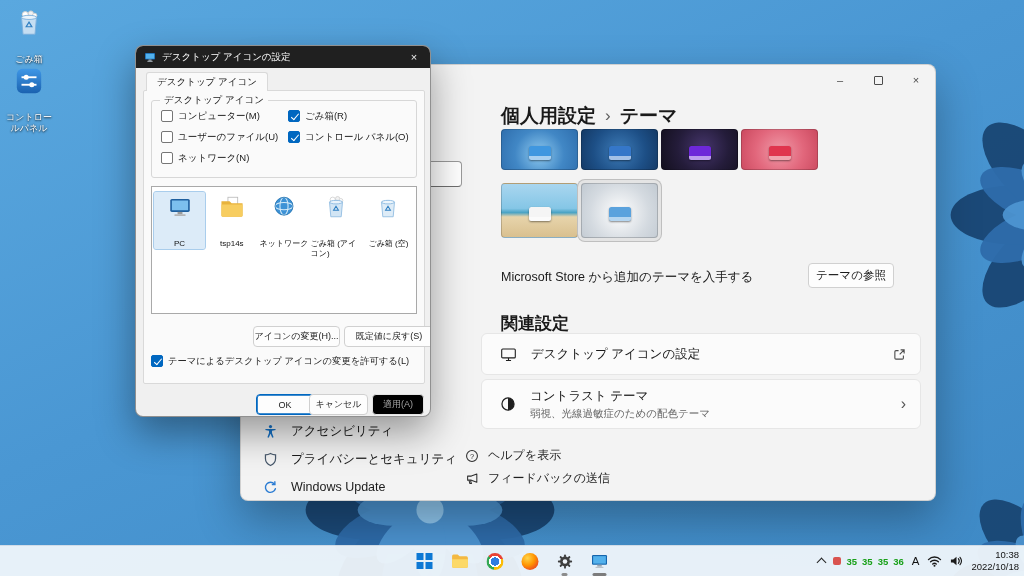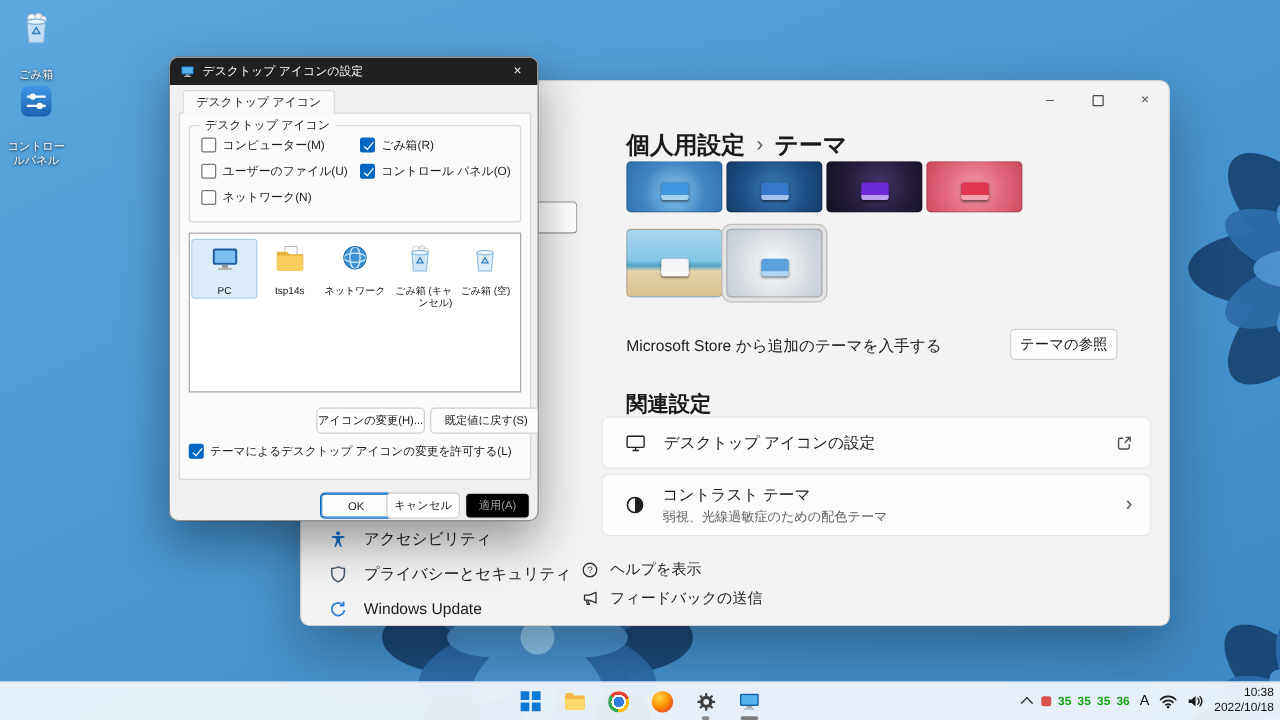--- a/index.html
+++ b/index.html
@@ -71,21 +71,21 @@
   .group-legend{position:absolute;left:24px;top:48px;background:#fafafa;padding:0 4px;font-size:9.5px;color:#1b1b1b;z-index:3}
   .dlg-cb{position:absolute;display:flex;align-items:flex-start;gap:5px;font-size:9.5px;color:#1b1b1b;white-space:nowrap;z-index:3}
   .cb{width:12px;height:12px;border:1px solid #767676;border-radius:2px;background:#fff;flex:0 0 auto;position:relative}
   .cb.checked{background:#0067c0;border-color:#0067c0}
   .cb.checked::after{content:"";position:absolute;left:3.6px;top:1px;width:3.4px;height:6.8px;
     border:solid #fff;border-width:0 1.6px 1.6px 0;transform:rotate(40deg)}
   .listbox{position:absolute;left:15px;top:140px;width:266px;height:128px;background:#fff;border:1px solid #a9a9a9;
     display:flex;align-items:flex-start;padding:5px 2px;gap:1px;z-index:2}
   .lb-item{width:52px;display:flex;flex-direction:column;align-items:center;padding-top:2px;border-radius:2px}
   .lb-item.selected{background:#dcebf8;outline:1px solid #a9cdec}
-  .lb-label{font-size:8px;color:#111;text-align:right;line-height:1.25;margin-top:8px}
+  .lb-label{font-size:8px;color:#111;text-align:left;line-height:1.25;margin-top:19px}
   .dlg-btn{position:absolute;height:21px;background:#fdfdfd;border:1px solid #d0d0d0;border-radius:4px;
     font-size:9px;color:#1a1a1a;display:flex;align-items:center;justify-content:center;z-index:3}
   .dlg-btn.default{border:1px solid #0067c0;box-shadow:inset 0 0 0 0.8px #0067c0}
   .dlg-btn.disabled{color:#a3a3a3;background:#000000;border-color:#e3e3e3}
 
   
   .taskbar{position:absolute;left:0;bottom:0;width:1024px;height:31px;background:rgba(241,246,251,.94);
     border-top:1px solid rgba(110,130,155,.18);z-index:20}
   .tb-center{position:absolute;left:50%;top:0;height:100%;transform:translateX(-50%);display:flex;align-items:center;gap:9px}
   .tb-btn{width:26px;height:26px;border-radius:4px;display:flex;align-items:center;justify-content:center;position:relative}
@@ -382,21 +382,21 @@
       </div>
       <div class="lb-item">
         <svg width="26" height="26" viewBox="0 0 32 32">
           <circle cx="12" cy="7" r="3.2" fill="#ffffff" stroke="#cfcfcf"></circle>
           <circle cx="18" cy="5.8" r="2.7" fill="#f2f2f2" stroke="#cfcfcf"></circle>
           <circle cx="22" cy="8" r="2.4" fill="#ffffff" stroke="#cfcfcf"></circle>
           <path d="M8 10 L24 10 L22.4 28 L9.6 28 Z" fill="#cfe3f4" opacity="0.92" stroke="#7fb1dd"></path>
           <ellipse cx="16" cy="10" rx="8" ry="2.2" fill="#e9f3fb" stroke="#7fb1dd"></ellipse>
           <path d="M16 15 l3 5 h-6 Z" fill="none" stroke="#2f7fc2" stroke-width="1.3"></path>
         </svg>
-        <div class="lb-label">ごみ箱 (キャンセル)</div>
+        <div class="lb-label">ごみ箱 (アイコン)</div>
       </div>
       <div class="lb-item">
         <svg width="26" height="26" viewBox="0 0 32 32">
           <path d="M8 10 L24 10 L22.4 28 L9.6 28 Z" fill="#dcebf7" opacity="0.92" stroke="#7fb1dd"></path>
           <ellipse cx="16" cy="10" rx="8" ry="2.2" fill="#eef6fc" stroke="#7fb1dd"></ellipse>
           <path d="M16 15 l3 5 h-6 Z" fill="none" stroke="#2f7fc2" stroke-width="1.3"></path>
         </svg>
         <div class="lb-label">ごみ箱 (空)</div>
       </div>
     </div>

